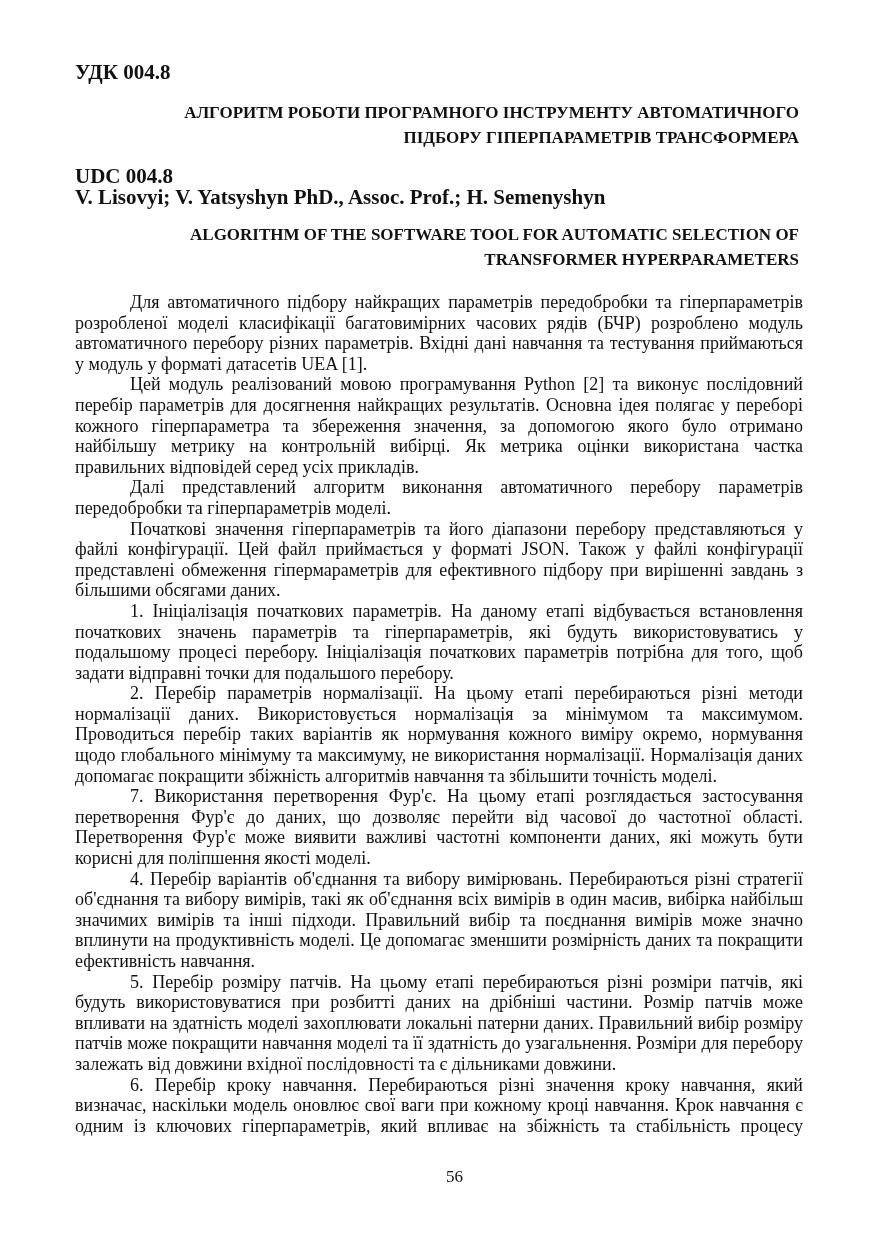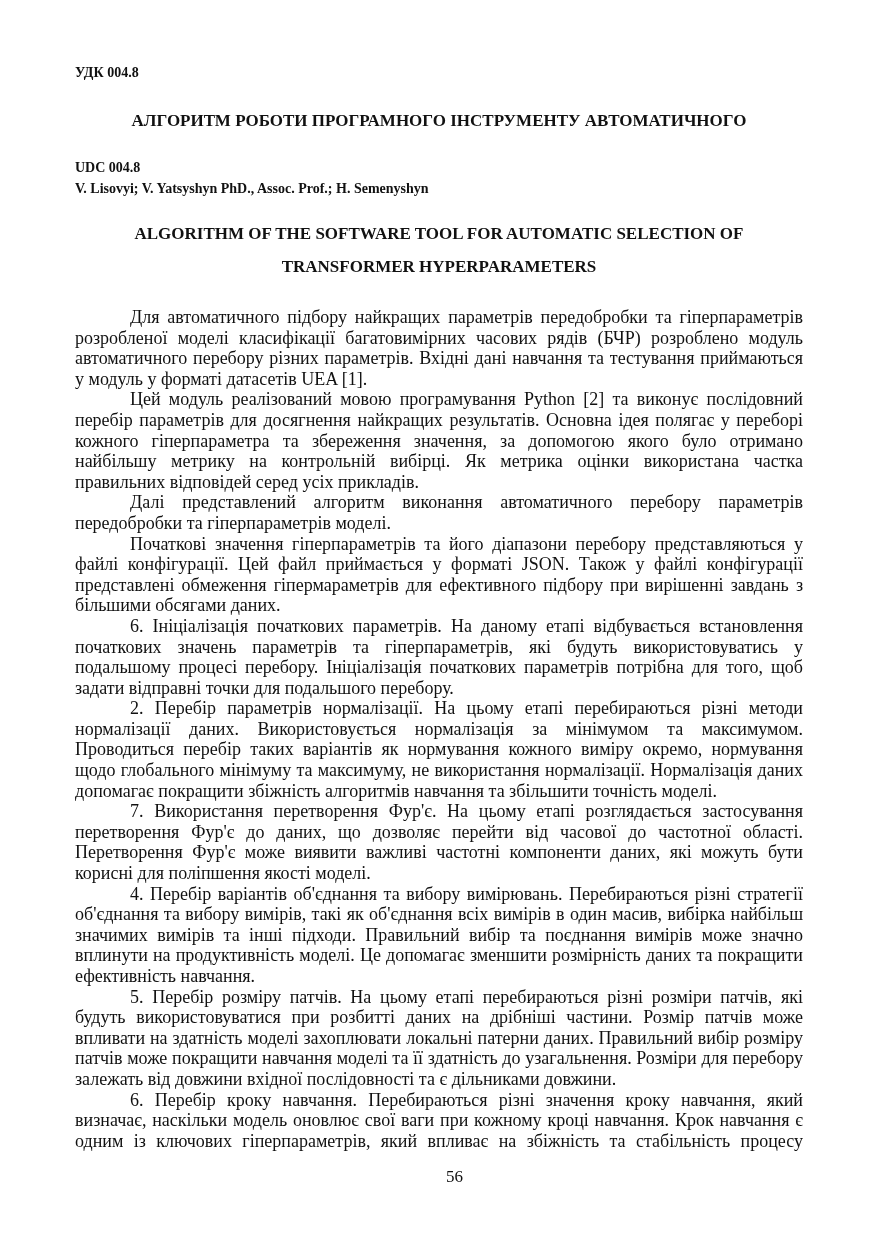--- a/index.html
+++ b/index.html
@@ -15,31 +15,31 @@
       font-family: "Liberation Serif", "DejaVu Serif", serif;
       color: #111111;
     }
     .page {
       position: absolute;
       left: 75px;
       top: 62px;
       width: 728px;
     }
     .hdr-line {
-      font-size: 14px;
+      font-size: 21px;
       line-height: 21px;
       white-space: nowrap;
     }
     .bold { font-weight: bold; }
     .title {
       font-weight: bold;
       font-size: 17px;
       line-height: 21px;
-      text-align: center;
-      margin: 12px;
+      text-align: right;
+      margin: 4px;
     }
     .gap-title { height: 15px; }
     .gap-after-title { height: 14px; }
     .gap-after-title2 { height: 12px; }
     .gap-before-body { height: 18px; }
     .para {
       font-size: 18px;
       line-height: 20.6px;
       text-align: justify;
       text-indent: 55px;
@@ -60,36 +60,37 @@
     }
   </style>
 </head>
 <body>
 
 <div class="page">
   <div class="hdr-line bold">УДК 004.8</div>
 
   <div class="gap-title"></div>
   <div class="title">АЛГОРИТМ РОБОТИ ПРОГРАМНОГО ІНСТРУМЕНТУ АВТОМАТИЧНОГО</div>
+  <div class="title">ПІДБОРУ ГІПЕРПАРАМЕТРІВ ТРАНСФОРМЕРА</div>
 
   <div class="gap-after-title"></div>
   <div class="hdr-line bold">UDC 004.8</div>
   <div class="hdr-line bold">V. Lisovyi; V. Yatsyshyn PhD., Assoc. Prof.; H. Semenyshyn</div>
 
   <div class="gap-after-title2"></div>
   <div class="title">ALGORITHM OF THE SOFTWARE TOOL FOR AUTOMATIC SELECTION OF</div>
   <div class="title">TRANSFORMER HYPERPARAMETERS</div>
 
   <div class="gap-before-body"></div>
   <div>
     <p class="para">Для автоматичного підбору найкращих параметрів передобробки та гіперпараметрів розробленої моделі класифікації багатовимірних часових рядів (БЧР) розроблено модуль автоматичного перебору різних параметрів. Вхідні дані навчання та тестування приймаються у модуль у форматі датасетів UEA [1].</p>
     <p class="para">Цей модуль реалізований мовою програмування Python [2] та виконує послідовний перебір параметрів для досягнення найкращих результатів. Основна ідея полягає у переборі кожного гіперпараметра та збереження значення, за допомогою якого було отримано найбільшу метрику на контрольній вибірці. Як метрика оцінки використана частка правильних відповідей серед усіх прикладів.</p>
     <p class="para">Далі представлений алгоритм виконання автоматичного перебору параметрів передобробки та гіперпараметрів моделі.</p>
     <p class="para">Початкові значення гіперпараметрів та його діапазони перебору представляються у файлі конфігурації. Цей файл приймається у форматі JSON. Також у файлі конфігурації представлені обмеження гіпермараметрів для ефективного підбору при вирішенні завдань з більшими обсягами даних.</p>
-    <p class="para">6. Ініціалізація початкових параметрів. На даному етапі відбувається встановлення початкових значень параметрів та гіперпараметрів, які будуть використовуватись у подальшому процесі перебору. Ініціалізація початкових параметрів потрібна для того, щоб задати відправні точки для подальшого перебору.</p>
+    <p class="para">1. Ініціалізація початкових параметрів. На даному етапі відбувається встановлення початкових значень параметрів та гіперпараметрів, які будуть використовуватись у подальшому процесі перебору. Ініціалізація початкових параметрів потрібна для того, щоб задати відправні точки для подальшого перебору.</p>
     <p class="para">2. Перебір параметрів нормалізації. На цьому етапі перебираються різні методи нормалізації даних. Використовується нормалізація за мінімумом та максимумом. Проводиться перебір таких варіантів як нормування кожного виміру окремо, нормування щодо глобального мінімуму та максимуму, не використання нормалізації. Нормалізація даних допомагає покращити збіжність алгоритмів навчання та збільшити точність моделі.</p>
     <p class="para">7. Використання перетворення Фур'є. На цьому етапі розглядається застосування перетворення Фур'є до даних, що дозволяє перейти від часової до частотної області. Перетворення Фур'є може виявити важливі частотні компоненти даних, які можуть бути корисні для поліпшення якості моделі.</p>
     <p class="para">4. Перебір варіантів об'єднання та вибору вимірювань. Перебираються різні стратегії об'єднання та вибору вимірів, такі як об'єднання всіх вимірів в один масив, вибірка найбільш значимих вимірів та інші підходи. Правильний вибір та поєднання вимірів може значно вплинути на продуктивність моделі. Це допомагає зменшити розмірність даних та покращити ефективність навчання.</p>
     <p class="para">5. Перебір розміру патчів. На цьому етапі перебираються різні розміри патчів, які будуть використовуватися при розбитті даних на дрібніші частини. Розмір патчів може впливати на здатність моделі захоплювати локальні патерни даних. Правильний вибір розміру патчів може покращити навчання моделі та її здатність до узагальнення. Розміри для перебору залежать від довжини вхідної послідовності та є дільниками довжини.</p>
     <p class="para last-partial">6. Перебір кроку навчання. Перебираються різні значення кроку навчання, який визначає, наскільки модель оновлює свої ваги при кожному кроці навчання. Крок навчання є одним із ключових гіперпараметрів, який впливає на збіжність та стабільність процесу</p>
   </div>
 </div>
 
 <div class="page-number">56</div>
 

